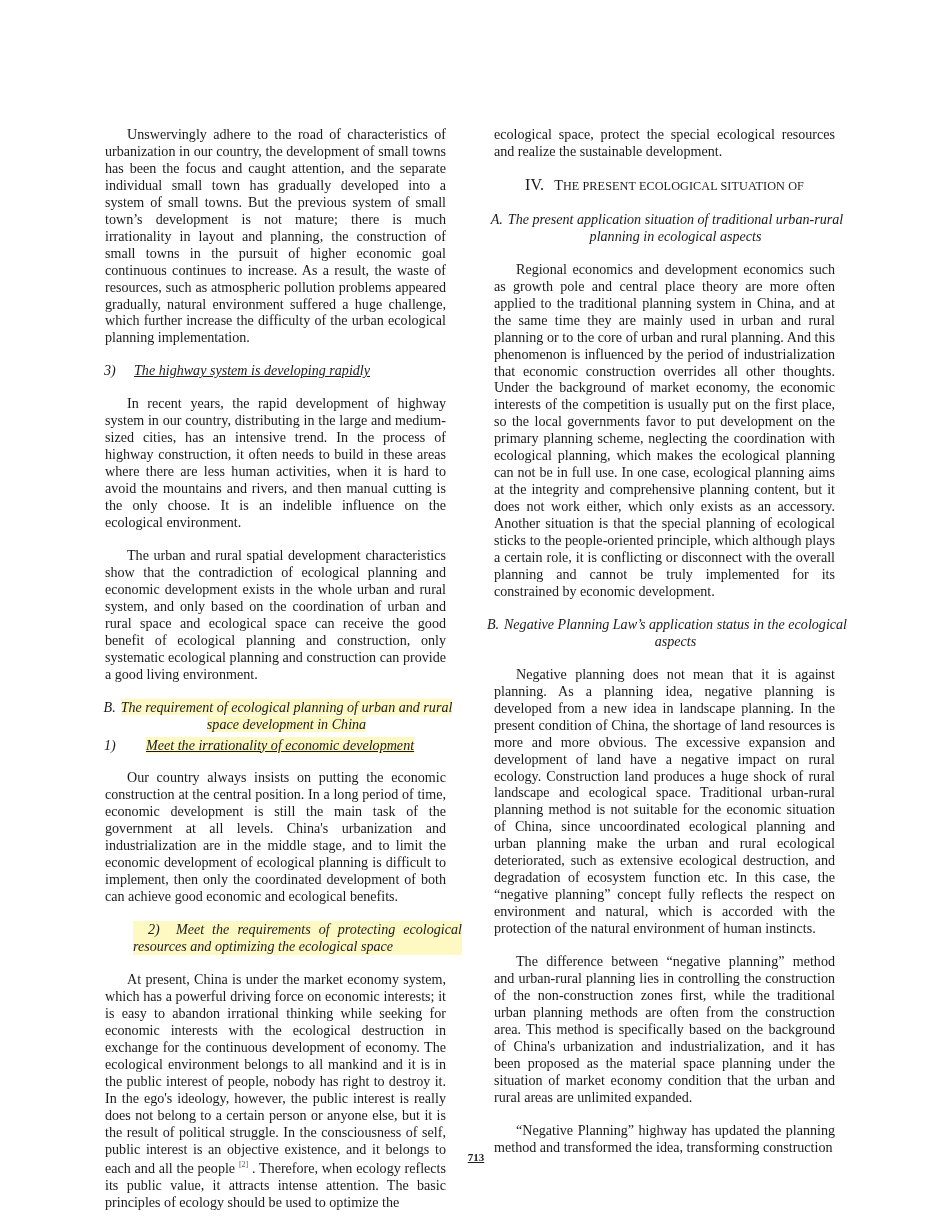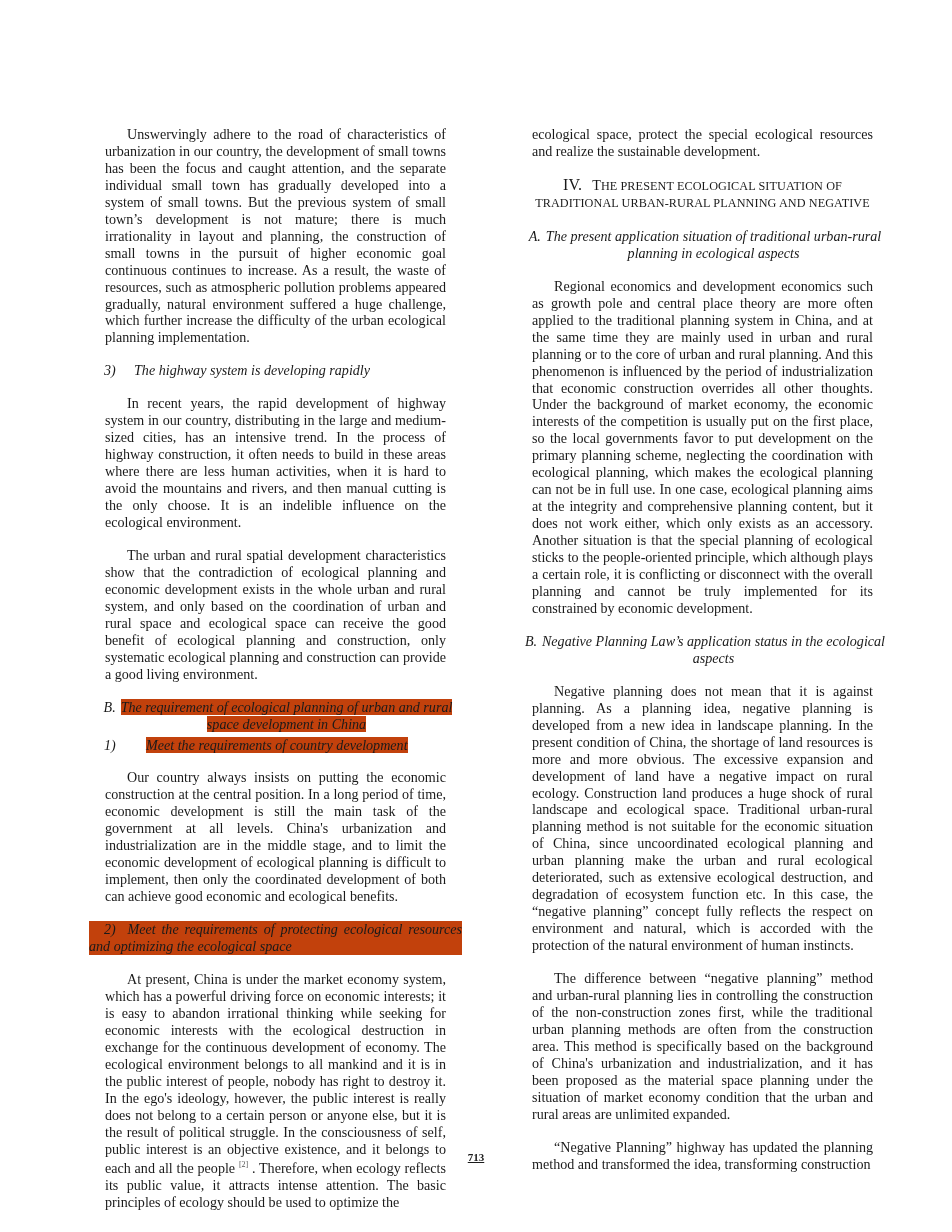--- a/index.html
+++ b/index.html
@@ -1,65 +1,64 @@
 <!DOCTYPE html>
 <html><head>
   <meta charset="utf-8">
   <style>
     html, body { margin: 0; padding: 0; background: #ffffff; }
     body { width: 952px; height: 1232px; position: relative; overflow: hidden;
            font-family: "Liberation Serif", serif; color: #1a1a1a; }
     .col { position: absolute; top: 110px; width: 373px; font-size: 14.1px; line-height: 16.95px; }
     .col-left { left: 89px; }
-    .col-right { left: 516px; }
+    .col-right { left: 478px; }
     p.body { margin: 16px; text-align: justify; text-indent: 22px; hyphens: none; }
     p.body.noindent { text-indent: 0; }
     .sub { font-style: italic; margin: 0; }
-    .sub.num { padding-left: 15px; }
+    .sub.num { padding-left: 15px; text-decoration: underline; }
     .sub.num .n { display: inline-block; width: 30px; }
     .sub.num.wide .n { width: 42px; }
-    .sub.justified { text-align: justify; text-indent: 15px; padding-left: 0; }
+    .sub.justified { text-align: justify; text-indent: 15px; padding-left: 0; margin-left: 44px; }
     .sec { font-style: italic; margin: 14px 0 4px 0; padding-left: 22px; text-indent: -22px; text-align: center; }
     .sec .n { display: inline-block; width: 22px; text-indent: 0; }
     .h1 { text-align: center; margin: 14px 0 16px 0; font-size: 12.2px; line-height: 17px; letter-spacing: 0.1px; }
     .h1 .roman { font-size: 16px; margin-right: 10px; }
     .h1 .big { font-size: 14.1px; }
-    .shade { background: #c2410c; }
+    .shade { background: #fef9c3; }
     sup.ref { font-size: 8px; color: #555; vertical-align: 6px; }
     .page-num { position: absolute; top: 1151px; left: 0; width: 952px; text-align: center;
                 font-family: "Liberation Serif", serif; font-size: 11px; font-weight: bold; text-decoration: underline; }
   </style>
 </head>
 <body>
 
 <div class="col col-left">
   <p class="body">Unswervingly adhere to the road of characteristics of urbanization in our country, the development of small towns has been the focus and caught attention, and the separate individual small town has gradually developed into a system of small towns. But the previous system of small town’s development is not mature; there is much irrationality in layout and planning, the construction of small towns in the pursuit of higher economic goal continuous continues to increase. As a result, the waste of resources, such as atmospheric pollution problems appeared gradually, natural environment suffered a huge challenge, which further increase the difficulty of the urban ecological planning implementation.</p>
   <p class="sub num">
     <span class="n">3)</span><span>The highway system is developing rapidly</span>
   </p>
   <p class="body">In recent years, the rapid development of highway system in our country, distributing in the large and medium-sized cities, has an intensive trend. In the process of highway construction, it often needs to build in these areas where there are less human activities, when it is hard to avoid the mountains and rivers, and then manual cutting is the only choose. It is an indelible influence on the ecological environment.</p>
   <p class="body">The urban and rural spatial development characteristics show that the contradiction of ecological planning and economic development exists in the whole urban and rural system, and only based on the coordination of urban and rural space and ecological space can receive the good benefit of ecological planning and construction, only systematic ecological planning and construction can provide a good living environment.</p>
   <p class="sec">
     <span class="n">B.</span><span class="shade">The requirement of ecological planning of urban and rural space development in China</span>
   </p>
   <p class="sub num wide">
-    <span class="n">1)</span><span class="shade">Meet the requirements of country development</span>
+    <span class="n">1)</span><span class="shade">Meet the irrationality of economic development</span>
   </p>
   <p class="body">Our country always insists on putting the economic construction at the central position. In a long period of time, economic development is still the main task of the government at all levels. China's urbanization and industrialization are in the middle stage, and to limit the economic development of ecological planning is difficult to implement, then only the coordinated development of both can achieve good economic and ecological benefits.</p>
   <p class="sub justified shade">
     <span>2)</span>&nbsp;&nbsp;<span>Meet the requirements of protecting ecological resources and optimizing the ecological space</span>
   </p>
   <p class="body"><span>At present, China is under the market economy system, which has a powerful driving force on economic interests; it is easy to abandon irrational thinking while seeking for economic interests with the ecological destruction in exchange for the continuous development of economy. The ecological environment belongs to all mankind and it is in the public interest of people, nobody has right to destroy it. In the ego's ideology, however, the public interest is really does not belong to a certain person or anyone else, but it is the result of political struggle. In the consciousness of self, public interest is an objective existence, and it belongs to each and all the people </span><sup class="ref">[2]</sup><span> . Therefore, when ecology reflects its public value, it attracts intense attention. The basic principles of ecology should be used to optimize the</span></p>
 </div>
 
 <div class="col col-right">
   <p class="body noindent">ecological space, protect the special ecological resources and realize the sustainable development.</p>
   <div class="h1">
     <div><span class="roman">IV.</span><span class="big">T</span><span>HE PRESENT ECOLOGICAL SITUATION OF</span></div>
-    <div>TRADITIONAL URBAN-RURAL PLANNING AND NEGATIVE</div>
   </div>
   <p class="sec">
     <span class="n">A.</span><span>The present application situation of traditional urban-rural planning in ecological aspects</span>
   </p>
   <p class="body">Regional economics and development economics such as growth pole and central place theory are more often applied to the traditional planning system in China, and at the same time they are mainly used in urban and rural planning or to the core of urban and rural planning. And this phenomenon is influenced by the period of industrialization that economic construction overrides all other thoughts. Under the background of market economy, the economic interests of the competition is usually put on the first place, so the local governments favor to put development on the primary planning scheme, neglecting the coordination with ecological planning, which makes the ecological planning can not be in full use. In one case, ecological planning aims at the integrity and comprehensive planning content, but it does not work either, which only exists as an accessory. Another situation is that the special planning of ecological sticks to the people-oriented principle, which although plays a certain role, it is conflicting or disconnect with the overall planning and cannot be truly implemented for its constrained by economic development.</p>
   <p class="sec">
     <span class="n">B.</span><span>Negative Planning Law’s application status in the ecological aspects</span>
   </p>
   <p class="body">Negative planning does not mean that it is against planning. As a planning idea, negative planning is developed from a new idea in landscape planning. In the present condition of China, the shortage of land resources is more and more obvious. The excessive expansion and development of land have a negative impact on rural ecology. Construction land produces a huge shock of rural landscape and ecological space. Traditional urban-rural planning method is not suitable for the economic situation of China, since uncoordinated ecological planning and urban planning make the urban and rural ecological deteriorated, such as extensive ecological destruction, and degradation of ecosystem function etc. In this case, the “negative planning” concept fully reflects the respect on environment and natural, which is accorded with the protection of the natural environment of human instincts.</p>
   <p class="body">The difference between “negative planning” method and urban-rural planning lies in controlling the construction of the non-construction zones first, while the traditional urban planning methods are often from the construction area. This method is specifically based on the background of China's urbanization and industrialization, and it has been proposed as the material space planning under the situation of market economy condition that the urban and rural areas are unlimited expanded.</p>

